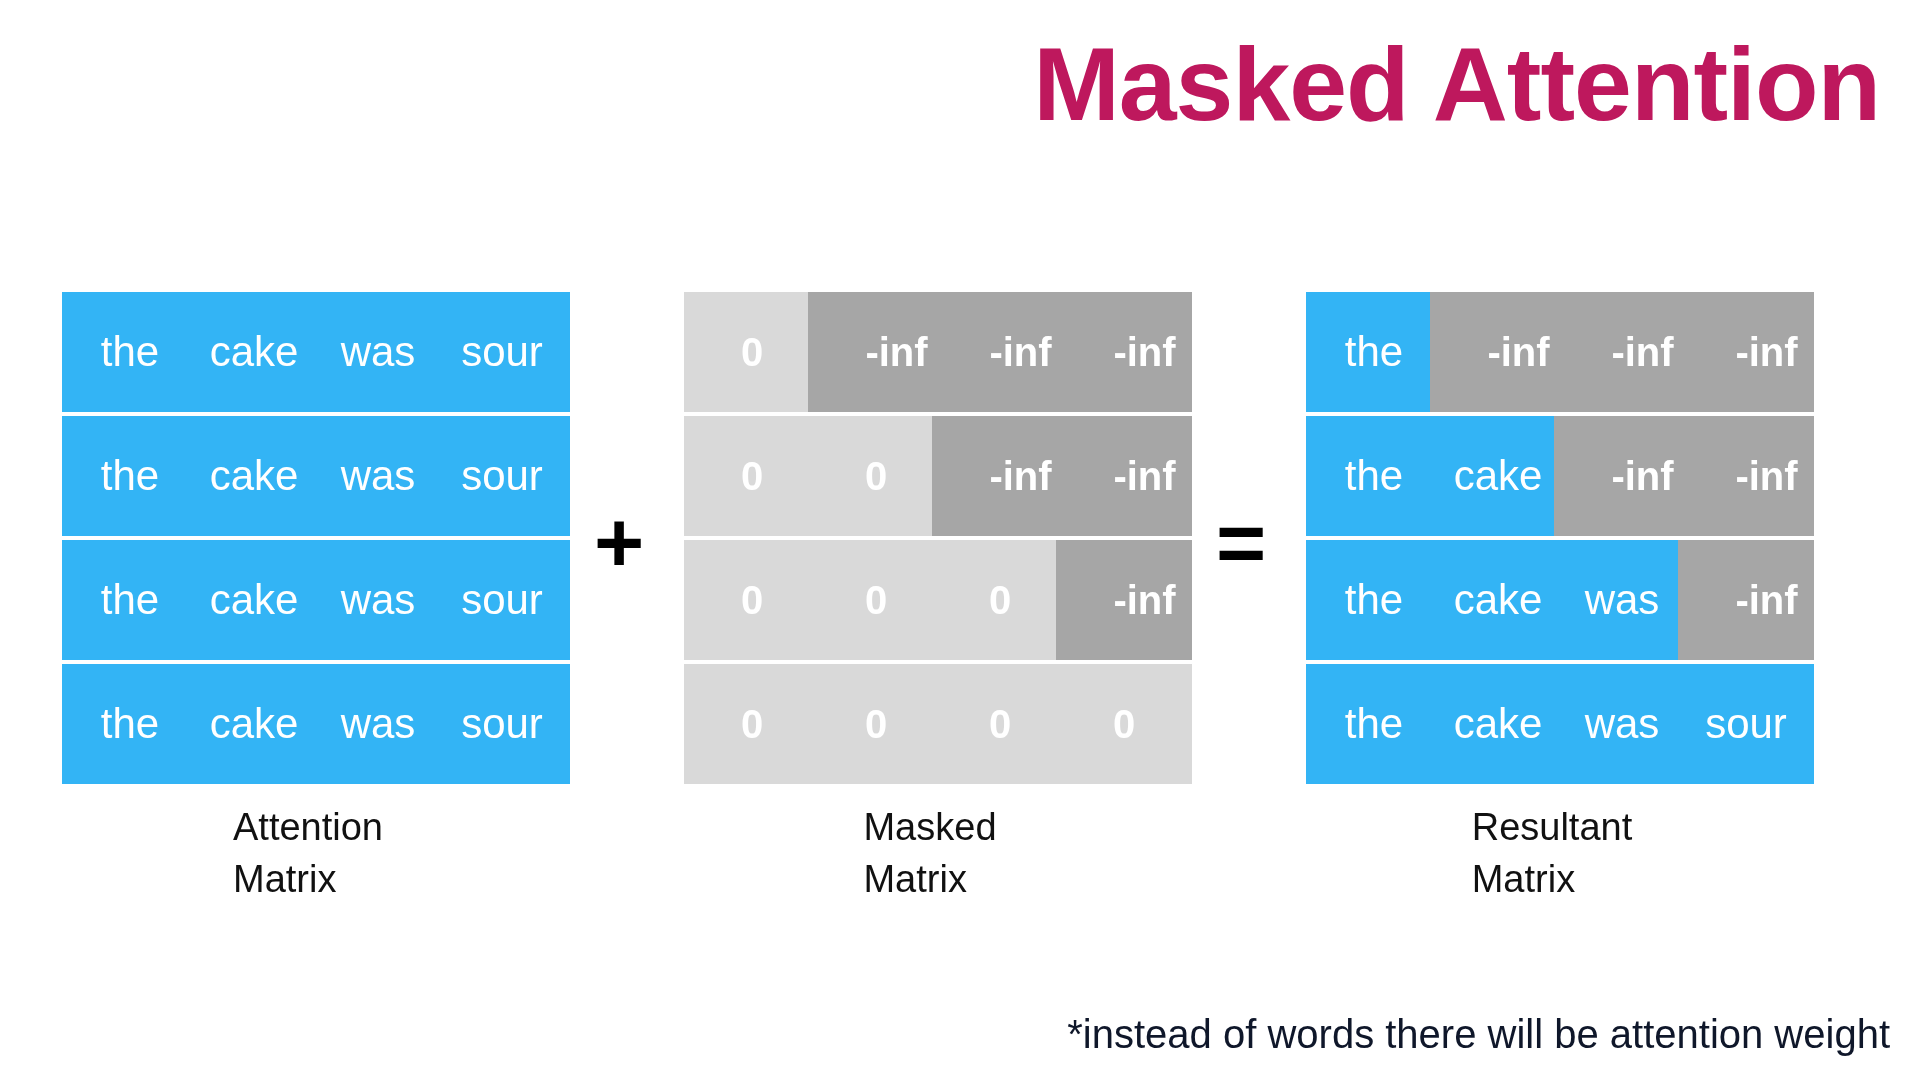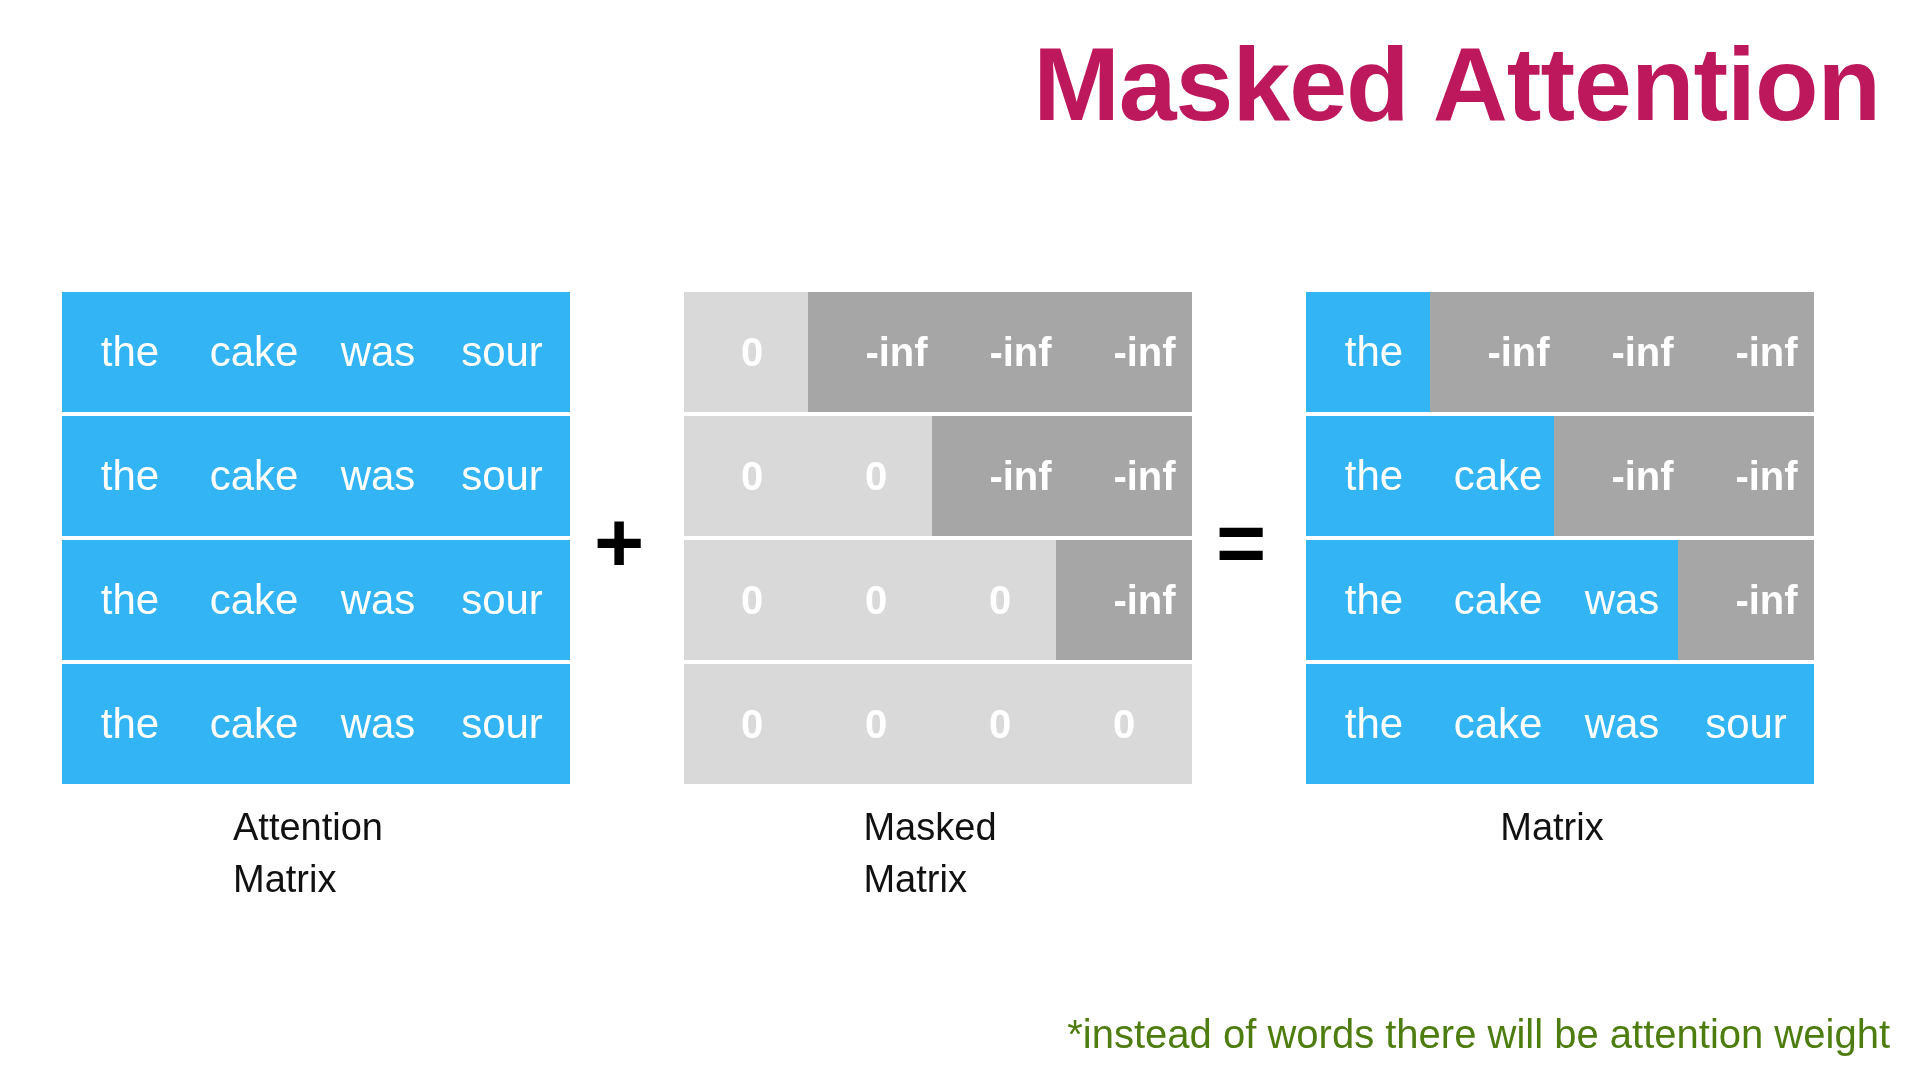--- a/index.html
+++ b/index.html
@@ -120,21 +120,21 @@
   
   #footnote {
     position: absolute;
     left: 0;
     top: 1012px;
     width: 1890px;
     text-align: right;
     font-family: "Liberation Sans", sans-serif;
     font-weight: 400;
     font-size: 40px;
-    color: #4d7c0f;
+    color: #0f172a;
     white-space: nowrap;
   }
 </style>
 </head>
 <body>
 
 <div id="title">Masked Attention</div>
 
 <div id="diagram">
   <div class="spacer-left"></div>
@@ -206,20 +206,21 @@
         <div class="cell word">the</div>
         <div class="cell word">cake</div>
         <div class="cell word">was</div>
         <div class="cell neginf">-inf</div>
         <div class="cell word">the</div>
         <div class="cell word">cake</div>
         <div class="cell word">was</div>
         <div class="cell word">sour</div>
       </div>
     <div class="caption">
+      <span class="line">Resultant</span>
       <span class="line">Matrix</span>
     </div>
   </div>
 
   <div class="spacer-right"></div>
 </div>
 
 <div id="footnote">*instead of words there will be attention weight</div>
 
 </body></html>

